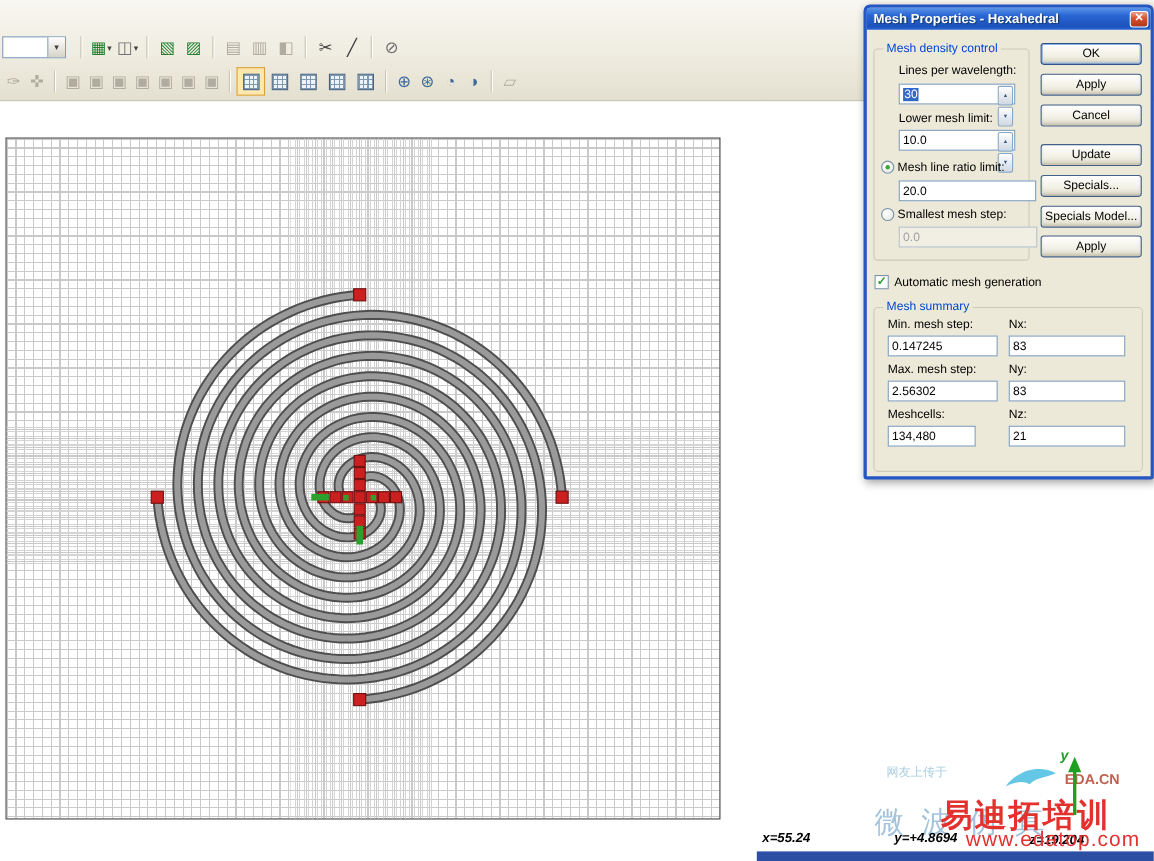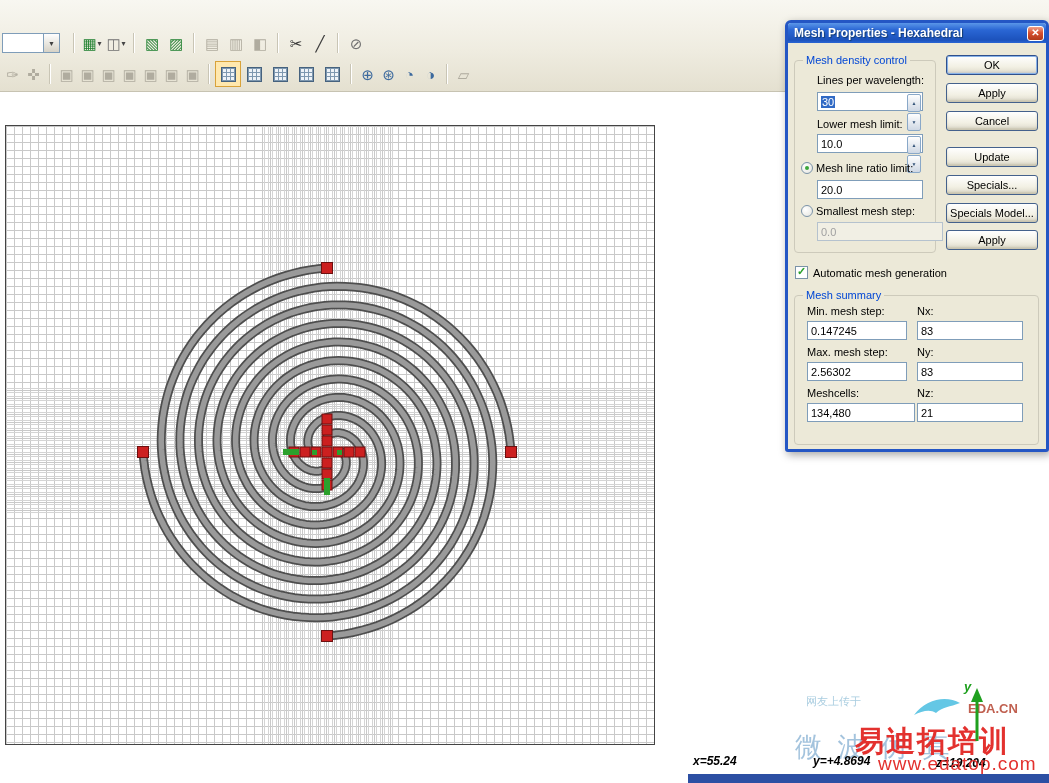--- a/index.html
+++ b/index.html
@@ -72,21 +72,21 @@
   .st { position:absolute; font-size:12px; font-weight:bold; color:#000; z-index:2;font-style:italic; }
   .st-x { left:693px; top:661px; }
   .st-y { left:813px; top:661px; }
   .st-z { left:936px; top:663px; }
   .status-strip { position:absolute; left:688px; top:681px; width:361px; height:9px; background:#2c4fa3; z-index:1; }
 
   
   .dialog {
     position:absolute; left:785px; top:4px; width:264px; height:432px;
     border:3px solid #2456c4; border-radius:6px 6px 3px 3px;
-    background:#ece9d8; box-shadow:2px 3px 8px rgba(0,0,0,.35); z-index:10;margin-top:16px;
+    background:#ece9d8; box-shadow:2px 3px 8px rgba(0,0,0,.35); z-index:10;
   }
   .titlebar {
     position:absolute; left:0; top:0; width:258px; height:20px;
     background:linear-gradient(180deg,#5a96e8 0%, #2a66d4 35%, #1c52bc 85%, #2a66d4 100%);
     display:flex; align-items:center; padding:0 2px 0 6px; border-radius:3px 3px 0 0;
   }
   .dlg-title { flex:1; color:#fff; font-weight:bold; font-size:12px; text-shadow:1px 1px 1px #123a6e; }
   .close-btn {
     width:17px; height:15px; border:1px solid #fff; border-radius:3px;
     background:linear-gradient(180deg,#f0a088,#d75030 45%,#b03818);
@@ -317,21 +317,21 @@
     <div class="textbox" style="left:22px;top:73px;width:106px" data-name="lower-mesh-limit-input">
       <span data-name="lower-mesh-limit-value">10.0</span>
       <span class="spin" data-name="lower-limit-spinner">
           <span data-name="spinner-up-icon">▲</span>
           <span data-name="spinner-down-icon">▼</span>
         </span>
     </div>
 
     <span class="radio checked" style="left:6px;top:101px" data-name="mesh-ratio-radio"></span>
     <span class="dlabel" style="left:21px;top:101px" data-name="mesh-ratio-label">Mesh line ratio limit:</span>
-    <div class="textbox" style="left:22px;top:119px;width:106px" data-name="mesh-ratio-input">
+    <div class="textbox" style="left:22px;top:119px;width:125px" data-name="mesh-ratio-input">
       <span data-name="mesh-ratio-value">20.0</span>
     </div>
 
     <span class="radio" style="left:6px;top:144px" data-name="smallest-step-radio"></span>
     <span class="dlabel" style="left:21px;top:144px" data-name="smallest-step-label">Smallest mesh step:</span>
     <div class="textbox disabled" style="left:22px;top:161px;width:126px" data-name="smallest-step-input">
       <span data-name="smallest-step-value">0.0</span>
     </div>
   </div>
 
@@ -353,21 +353,21 @@
     <span class="dlabel" style="left:12px;top:50px" data-name="max-step-label">Max. mesh step:</span>
     <div class="textbox" style="left:12px;top:66px;width:100px" data-name="max-step-field">
       <span data-name="max-step-value">2.56302</span>
     </div>
     <span class="dlabel" style="left:122px;top:50px" data-name="ny-label">Ny:</span>
     <div class="textbox" style="left:122px;top:66px;width:106px" data-name="ny-field">
       <span data-name="ny-value">83</span>
     </div>
 
     <span class="dlabel" style="left:12px;top:91px" data-name="meshcells-label">Meshcells:</span>
-    <div class="textbox" style="left:12px;top:107px;width:108px" data-name="meshcells-field">
+    <div class="textbox" style="left:12px;top:107px;width:80px" data-name="meshcells-field">
       <span data-name="meshcells-value">134,480</span>
     </div>
     <span class="dlabel" style="left:122px;top:91px" data-name="nz-label">Nz:</span>
     <div class="textbox" style="left:122px;top:107px;width:106px" data-name="nz-field">
       <span data-name="nz-value">21</span>
     </div>
   </div>
 
   <button class="xp-btn default" style="top:32px" data-name="ok-button">OK</button>
   <button class="xp-btn" style="top:60px" data-name="apply-button">Apply</button>

